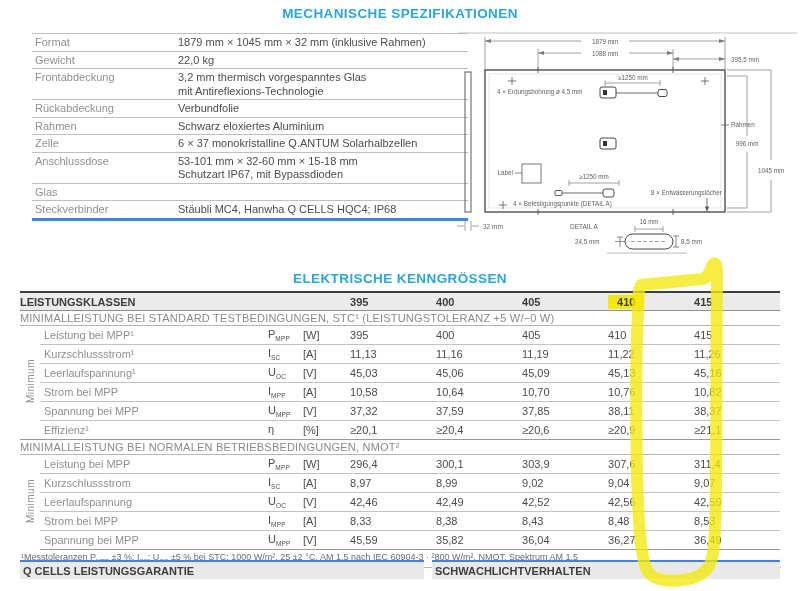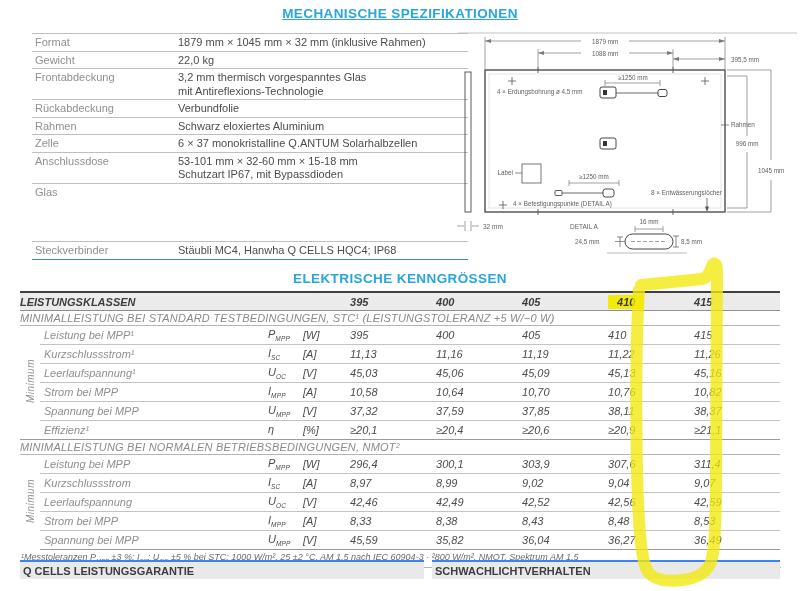--- a/index.html
+++ b/index.html
@@ -1,34 +1,34 @@
 <!DOCTYPE html>
 <html><head>
 <meta charset="utf-8">
 <style>
   html,body{margin:0;padding:0;background:#ffffff;}
   body{width:800px;height:591px;position:relative;font-family:"Liberation Sans",sans-serif;overflow:hidden;}
   .sec-title{position:absolute;left:0;width:800px;text-align:center;font-size:13.5px;font-weight:bold;letter-spacing:.4px;color:#29A6DB;}
-  #mech-title{top:6px;text-decoration:underline;}
+  #mech-title{top:6px;}
   #elec-title{top:271px;}
 
   
   #mech-table{position:absolute;left:32px;top:33px;width:436px;font-size:11px;}
   #mech-table .srow{display:flex;border-top:1px solid #bfbfbf;padding:2px 0 1px 0;line-height:13.5px;}
-  #mech-table .srow:last-child{border-bottom:1px solid #3b82f6;margin-top:41px;}
+  #mech-table .srow:last-child{border-bottom:3px solid #3b82f6;}
   #mech-table .slabel{width:146px;color:#909090;padding-left:3px;box-sizing:border-box;flex-shrink:0;}
   #mech-table .svalue{color:#4c4c4c;white-space:pre-line;}
 
   
   #drawing{position:absolute;left:455px;top:28px;}
   .dtx{fill:#5f5f5f;font-size:6.3px;}
   .dtx2{fill:#5f5f5f;font-size:6.5px;}
 
   
-  #elec-wrap{position:absolute;left:20px;top:291px;width:760px;font-style:italic;}
+  #elec-wrap{position:absolute;left:20px;top:291px;width:760px;}
   #elec-table{border-collapse:collapse;table-layout:fixed;width:760px;font-size:11px;color:#4c4c4c;}
   #elec-table td{padding:0;vertical-align:middle;}
   tr.classes td{background:#ebebeb;border-top:2px solid #3f3f3f;border-bottom:1px solid #8f8f8f;font-weight:bold;color:#3d3d3d;height:17px;}
   tr.classes td.first{padding-left:2px;}
   tr.section td{color:#8a8a8a;font-size:11px;letter-spacing:.2px;height:14px;padding-left:2px;border-bottom:1px solid #b5b5b5;}
   tr.data td{border-top:1px solid #c3c3c3;height:18px;}
   tr.data:first-of-type td{border-top:none;}
   td.mincell{border-top:none !important;text-align:center;}
   .vert{writing-mode:vertical-rl;transform:rotate(180deg);color:#8f8f8f;font-size:10px;letter-spacing:.5px;}
   td.lbl{color:#8f8f8f;padding-left:4px !important;}

